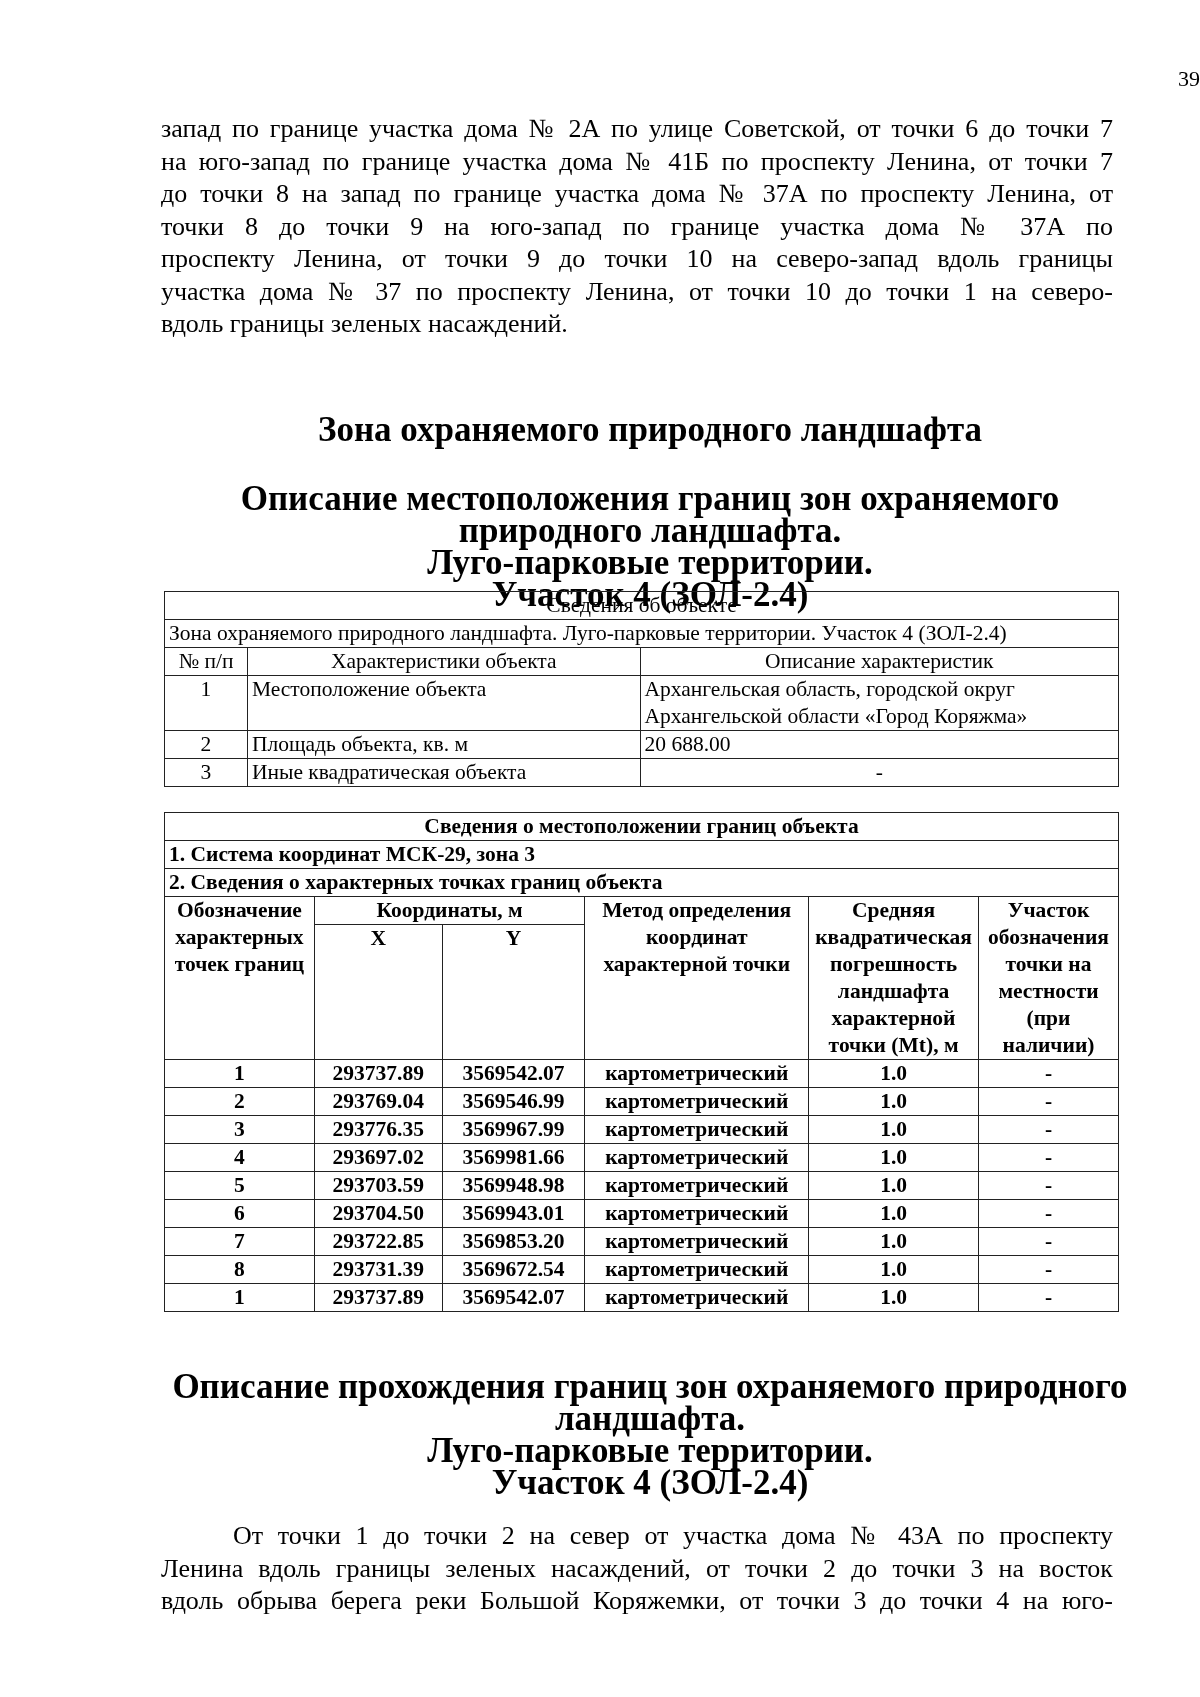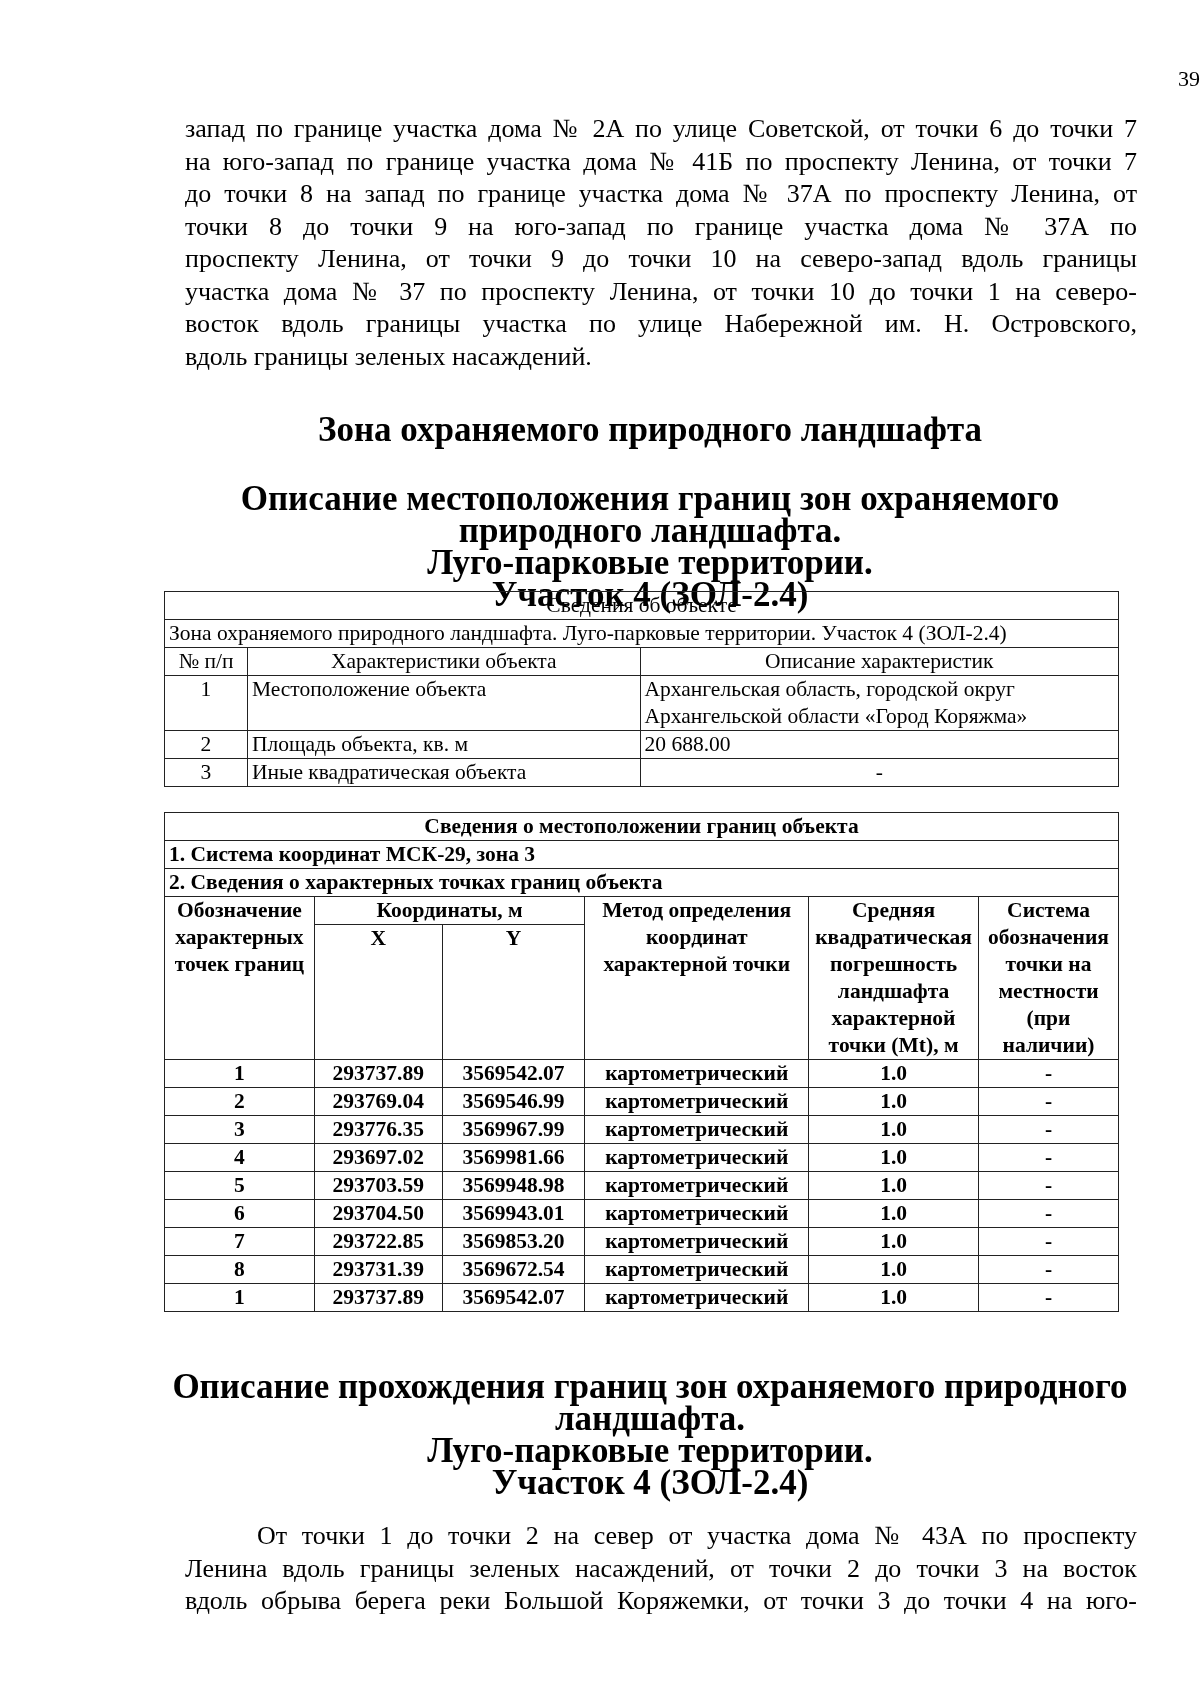--- a/index.html
+++ b/index.html
@@ -1,20 +1,20 @@
 <!DOCTYPE html>
 <html><head>
 <meta charset="utf-8">
 <style>
   html, body { margin: 0; padding: 0; background: #ffffff; }
   body { width: 1200px; height: 1697px; position: relative; overflow: hidden;
          font-family: "Liberation Serif", "DejaVu Serif", serif; color: #000; }
   .page { position: absolute; left: 0; top: 0; width: 1200px; height: 1697px; }
   .page-number { position: absolute; top: 66px; left: 0; width: 1200px; text-align: right; font-size: 22px; }
-  .para { position: absolute; left: 185px; width: 952px; font-size: 26px; line-height: 32.5px; text-align: justify; text-align-last: left; }
+  .para { position: absolute; left: 161px; width: 952px; font-size: 26px; line-height: 32.5px; text-align: justify; text-align-last: left; }
   .para .line { display: block; text-align: justify; text-align-last: justify; }
   .para .line.last { text-align-last: left; }
   .heading { position: absolute; left: 160px; width: 980px; text-align: center; font-weight: bold; font-size: 35px; line-height: 32px; }
   table.info { position: absolute; border-collapse: collapse; font-size: 21.5px; line-height: 27px; }
   table.info td { border: 1.3px solid #222; padding: 0 4px; vertical-align: top; }
   .c { text-align: center; }
   .l { text-align: left; }
   table.coords td.data { text-align: center; vertical-align: middle; }
 </style>
 </head>
@@ -24,21 +24,20 @@
 
   <div class="page-number">39</div>
 
   <div class="para" style="top:113px;">
     <span class="line">запад по границе участка дома № 2А по улице Советской, от точки 6 до точки 7</span>
     <span class="line">на юго-запад по границе участка дома № 41Б по проспекту Ленина, от точки 7</span>
     <span class="line">до точки 8 на запад по границе участка дома № 37А по проспекту Ленина, от</span>
     <span class="line">точки 8 до точки 9 на юго-запад по границе участка дома № 37А по</span>
     <span class="line">проспекту Ленина, от точки 9 до точки 10 на северо-запад вдоль границы</span>
     <span class="line">участка дома № 37 по проспекту Ленина, от точки 10 до точки 1 на северо-</span>
-    <span class="line">восток вдоль границы участка по улице Набережной им. Н. Островского,</span>
     <span class="line last">вдоль границы зеленых насаждений.</span>
   </div>
 
   <div class="heading" style="top:414px;">Зона охраняемого природного ландшафта</div>
 
   <div class="heading" style="top:483px;">
     <div>Описание местоположения границ зон охраняемого природного ландшафта.</div>
     <div>Луго-парковые территории.</div>
     <div>Участок 4 (ЗОЛ-2.4)</div>
   </div>
@@ -115,21 +114,21 @@
       </td>
       <td rowspan="2" class="c">
         <div>Средняя</div>
         <div>квадратическая</div>
         <div>погрешность</div>
         <div>ландшафта</div>
         <div>характерной</div>
         <div>точки (Mt), м</div>
       </td>
       <td rowspan="2" class="c">
-        <div>Система</div>
+        <div>Участок</div>
         <div>обозначения</div>
         <div>точки на</div>
         <div>местности</div>
         <div>(при</div>
         <div>наличии)</div>
       </td>
     </tr>
     <tr style="height:135px;">
       <td class="c">X</td>
       <td class="c">Y</td>

